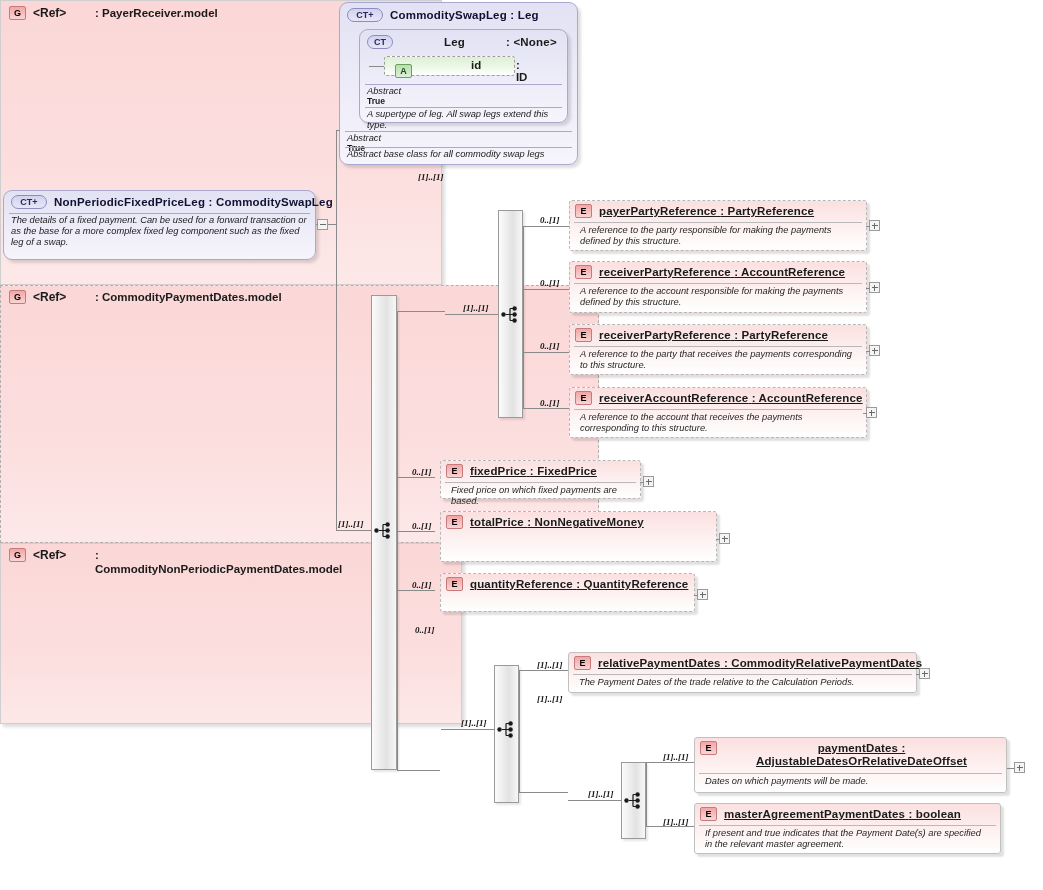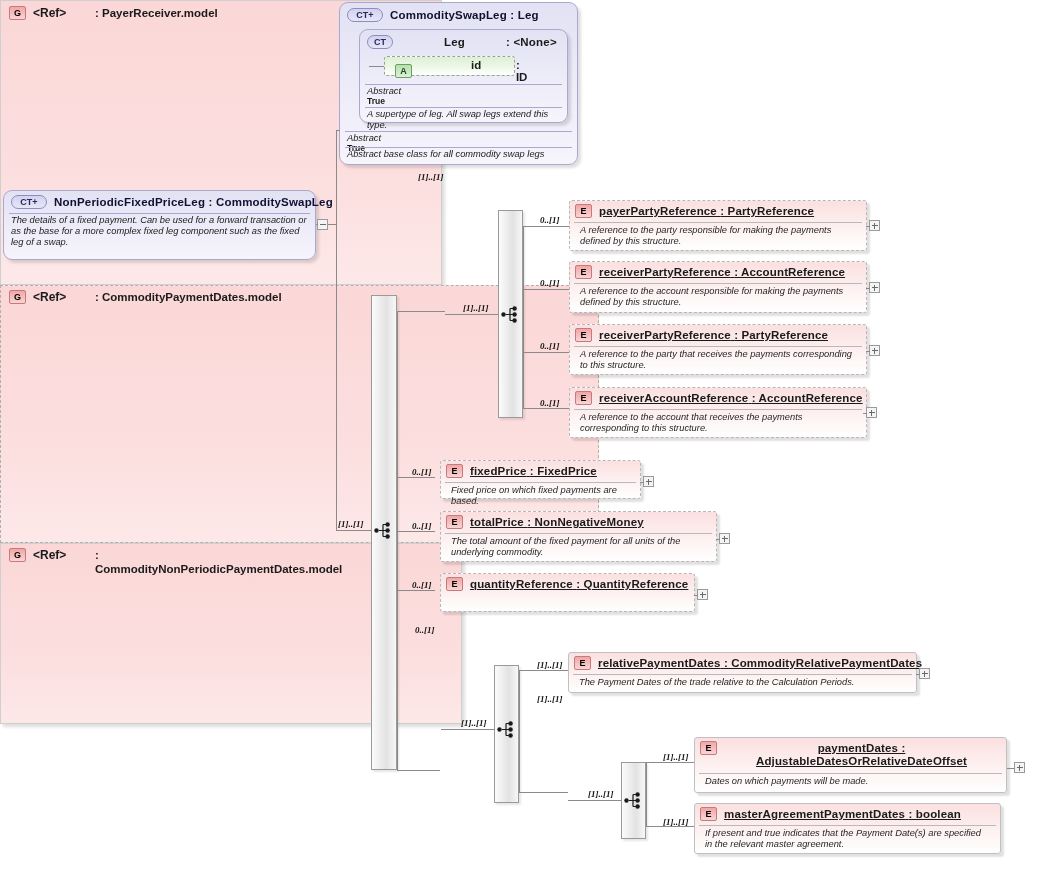--- a/index.html
+++ b/index.html
@@ -379,21 +379,20 @@
   </div>
   <div class="toggle plus" style="left:643px;top:476px;"></div>
   <div class="hline" style="left:640px;top:482px;width:4px;"></div>
 
   <div class="card" style="left:412px;top:521px;">0..[1]</div>
   <div class="node el shadow" style="left:440px;top:511px;width:277px;height:51px;">
     <div class="hdr">
       <span class="badge badge-E">E</span>
       <span class="name"><span>totalPrice</span> <span>: NonNegativeMoney</span></span>
     </div>
-    <div class="doc" style="position:absolute;left:0;right:0;top:21px;">The total amount of the fixed payment for all units of the underlying commodity.</div>
   </div>
   <div class="toggle plus" style="left:719px;top:533px;"></div>
   <div class="hline" style="left:716px;top:539px;width:4px;"></div>
 
   <div class="card" style="left:412px;top:580px;">0..[1]</div>
   <div class="node el shadow" style="left:440px;top:573px;width:255px;height:39px;">
     <div class="hdr">
       <span class="badge badge-E">E</span>
       <span class="name"><span>quantityReference</span> <span>: QuantityReference</span></span>
     </div>

